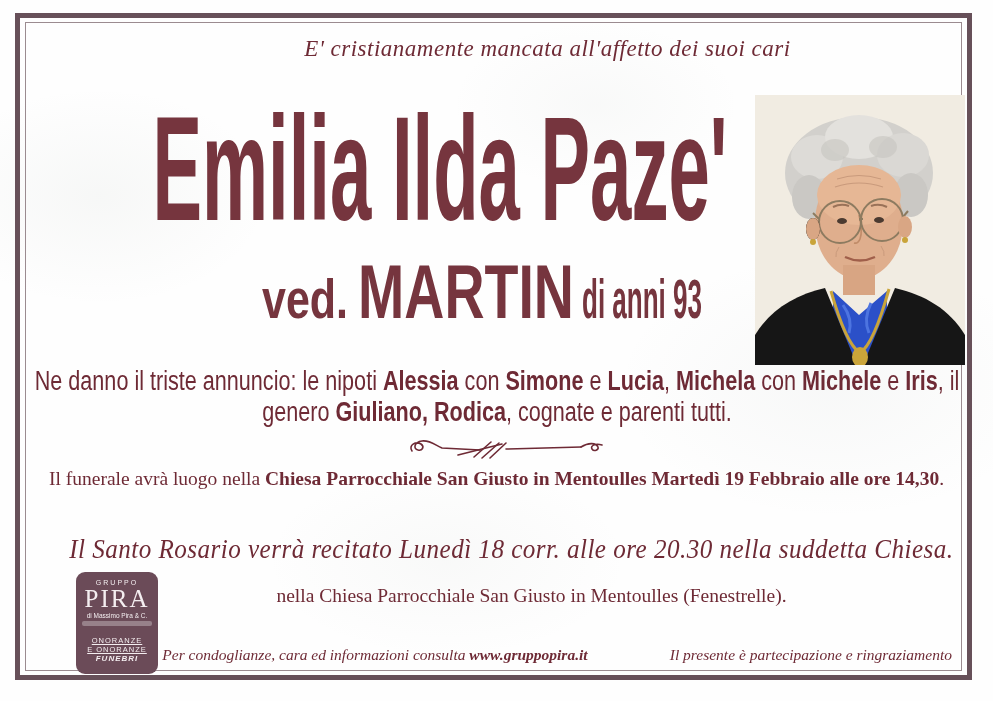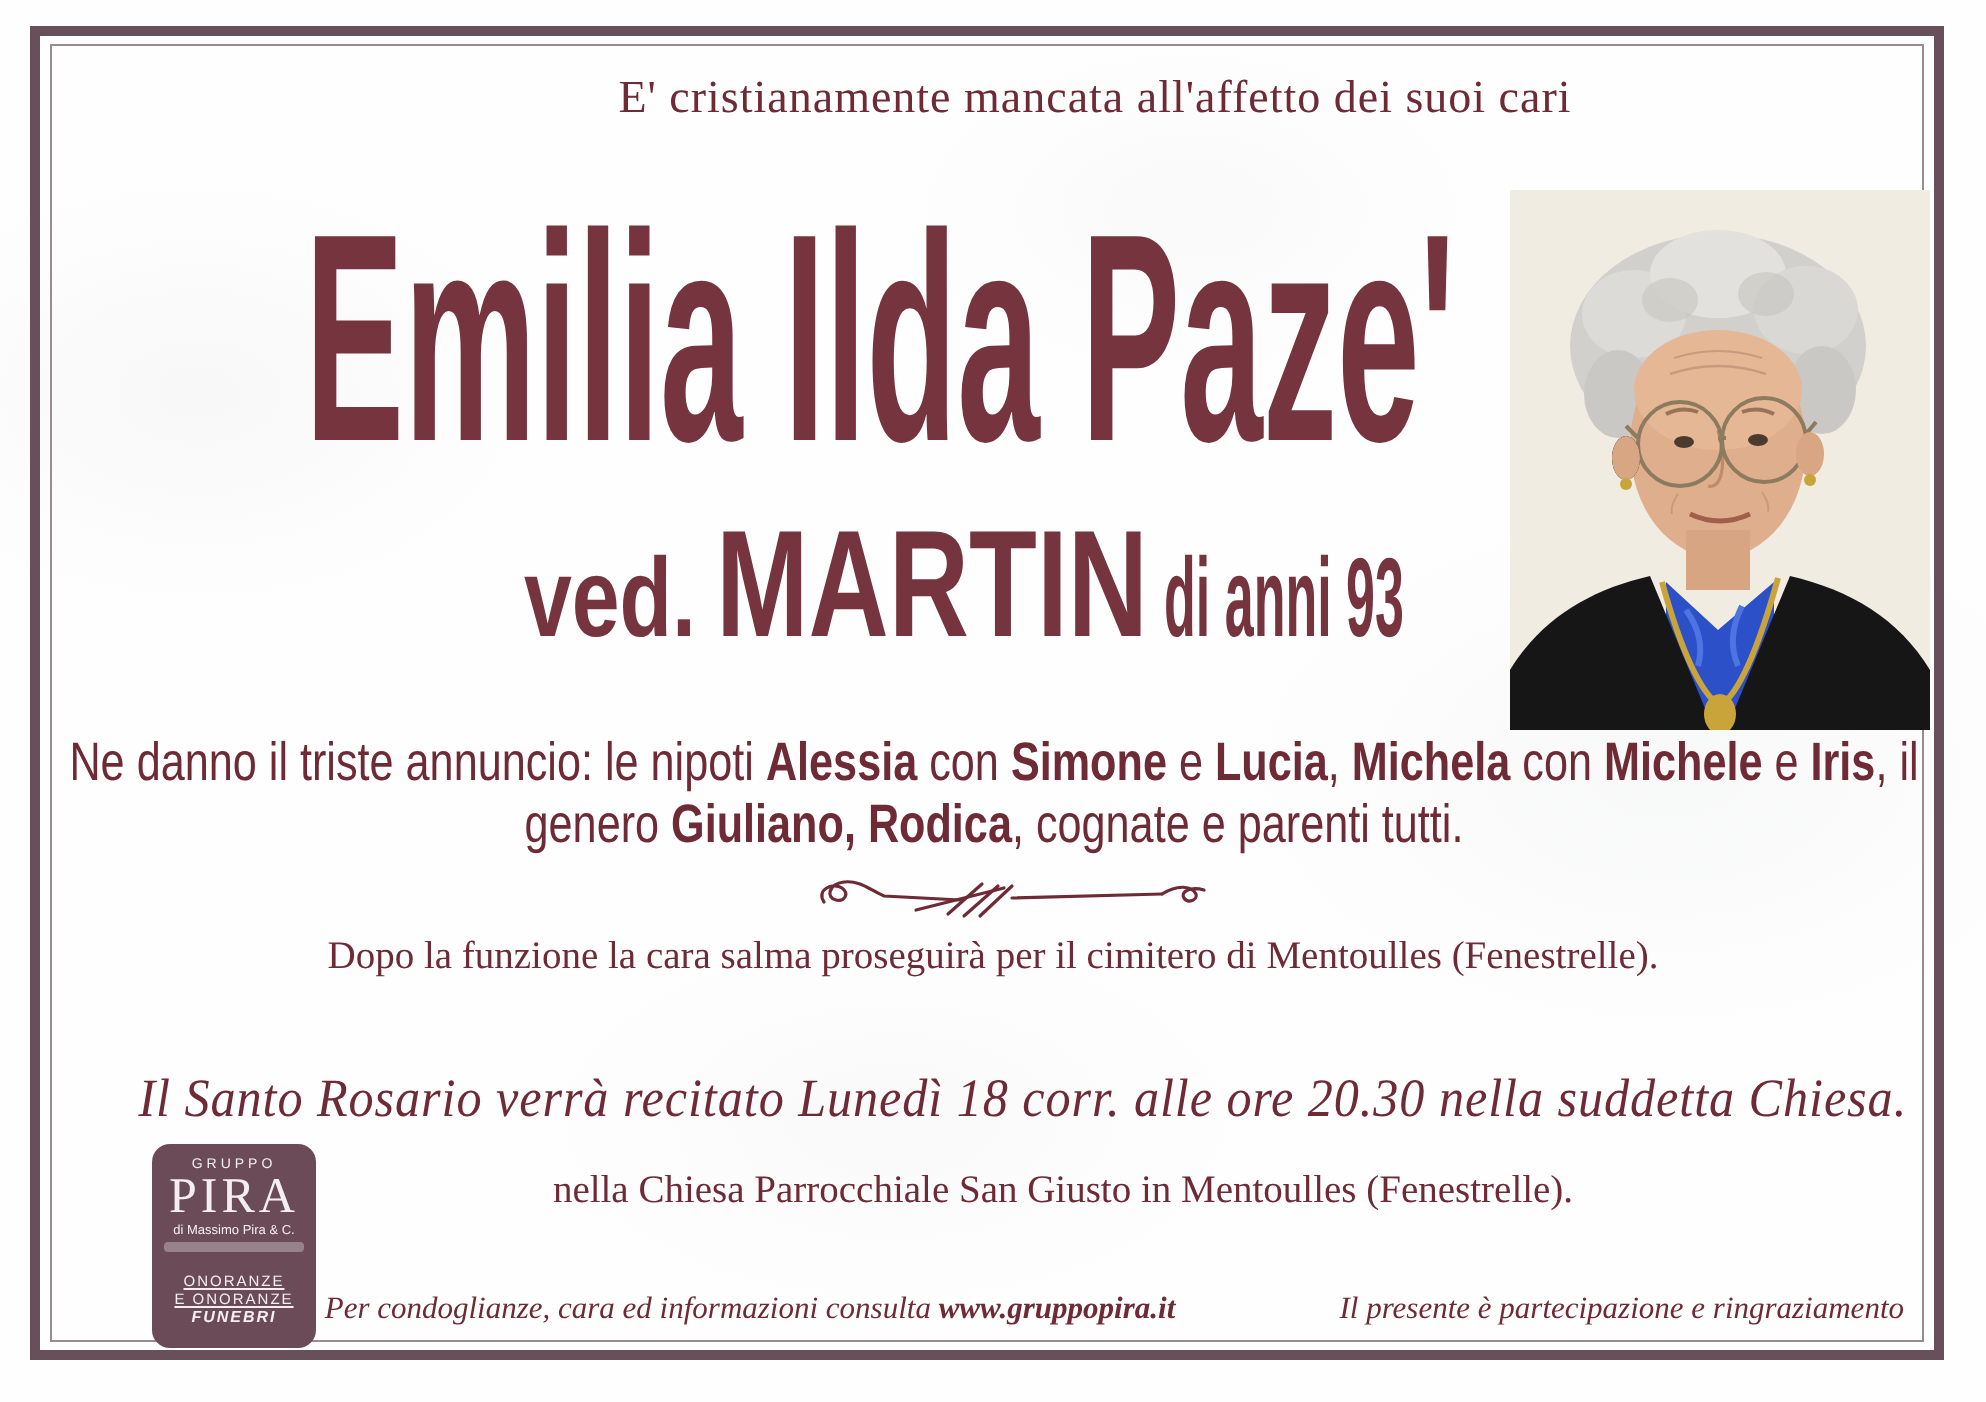--- a/index.html
+++ b/index.html
@@ -13,21 +13,21 @@
       radial-gradient(ellipse 240px 140px at 60% 15%, rgba(148,158,150,0.05), transparent 60%),
       #fefefe;
   }
   .frame-outer{position:absolute;left:15px;top:13px;width:957px;height:667px;
     border:5px solid #675059;box-sizing:border-box;}
   .frame-inner{position:absolute;left:25px;top:22px;width:937px;height:649px;
     border:1px solid #9b8b90;box-sizing:border-box;}
   .abs{position:absolute;}
   .maroon{color:#6e2a35;}
   .center{left:0;width:993px;text-align:center;box-sizing:border-box;}
-  .intro{top:36px;font-size:23px;padding-left:102px;letter-spacing:0.5px;}
+  .intro{top:36px;font-size:23px;padding-left:102px;letter-spacing:0.5px;font-style:italic;}
   .narrow{font-family:"Liberation Sans", sans-serif;}
   .announce{top:366px;font-size:27px;line-height:31px;transform:scaleX(0.80);transform-origin:50% 0;color:#6e2a35;width:1200px;left:-103px;text-align:center;}
   .seg-b{font-weight:bold;}
   .funeral{top:467px;font-size:19.5px;line-height:24px;}
   .rosary{top:534px;font-size:27px;font-style:italic;padding-left:32px;transform:scaleX(0.93);transform-origin:50% 0;letter-spacing:0.5px;}
   .mass{top:584px;font-size:19.5px;line-height:24px;padding-left:70px;}
   .foot{font-style:italic;font-size:15.5px;top:646px;}
   .foot-left{left:0;width:750px;text-align:center;}
   .foot-right{left:552px;width:400px;text-align:right;}
   .logo{left:28px;top:572px;width:82px;height:102px;background:#6b4b58;border-radius:9px;
@@ -117,21 +117,21 @@
     <path d="M70,18 l44,-11"></path>
     <path d="M86,20 l17,-15"></path>
     <path d="M94,21 l17,-15"></path>
     <path d="M102,21 l16,-15"></path>
     <path d="M118,12 L193,10"></path>
     <path d="M193,10 c8,-5 15,-4 17,0 c1,3 -4,5 -6,2 c-2,-3 3,-6 10,-4"></path>
   </g>
 </svg>
 
 <div class="abs center funeral maroon">
-  <div>Dopo la funzione la cara salma proseguirà per il cimitero di Mentoulles (Fenestrelle).</div>
+  <div><span>Il funerale avrà luogo nella </span><span class="seg-b">Chiesa Parrocchiale San Giusto in Mentoulles Martedì 19 Febbraio alle ore 14,30</span><span>.</span></div>
 </div>
 
 <div class="abs center rosary maroon">Il Santo Rosario verrà recitato Lunedì 18 corr. alle ore 20.30 nella suddetta Chiesa.</div>
 
 <div class="abs center mass maroon">
   <div>nella Chiesa Parrocchiale San Giusto in Mentoulles (Fenestrelle).</div>
 </div>
 
 <div class="abs logo">
   <div class="grp">GRUPPO</div>

